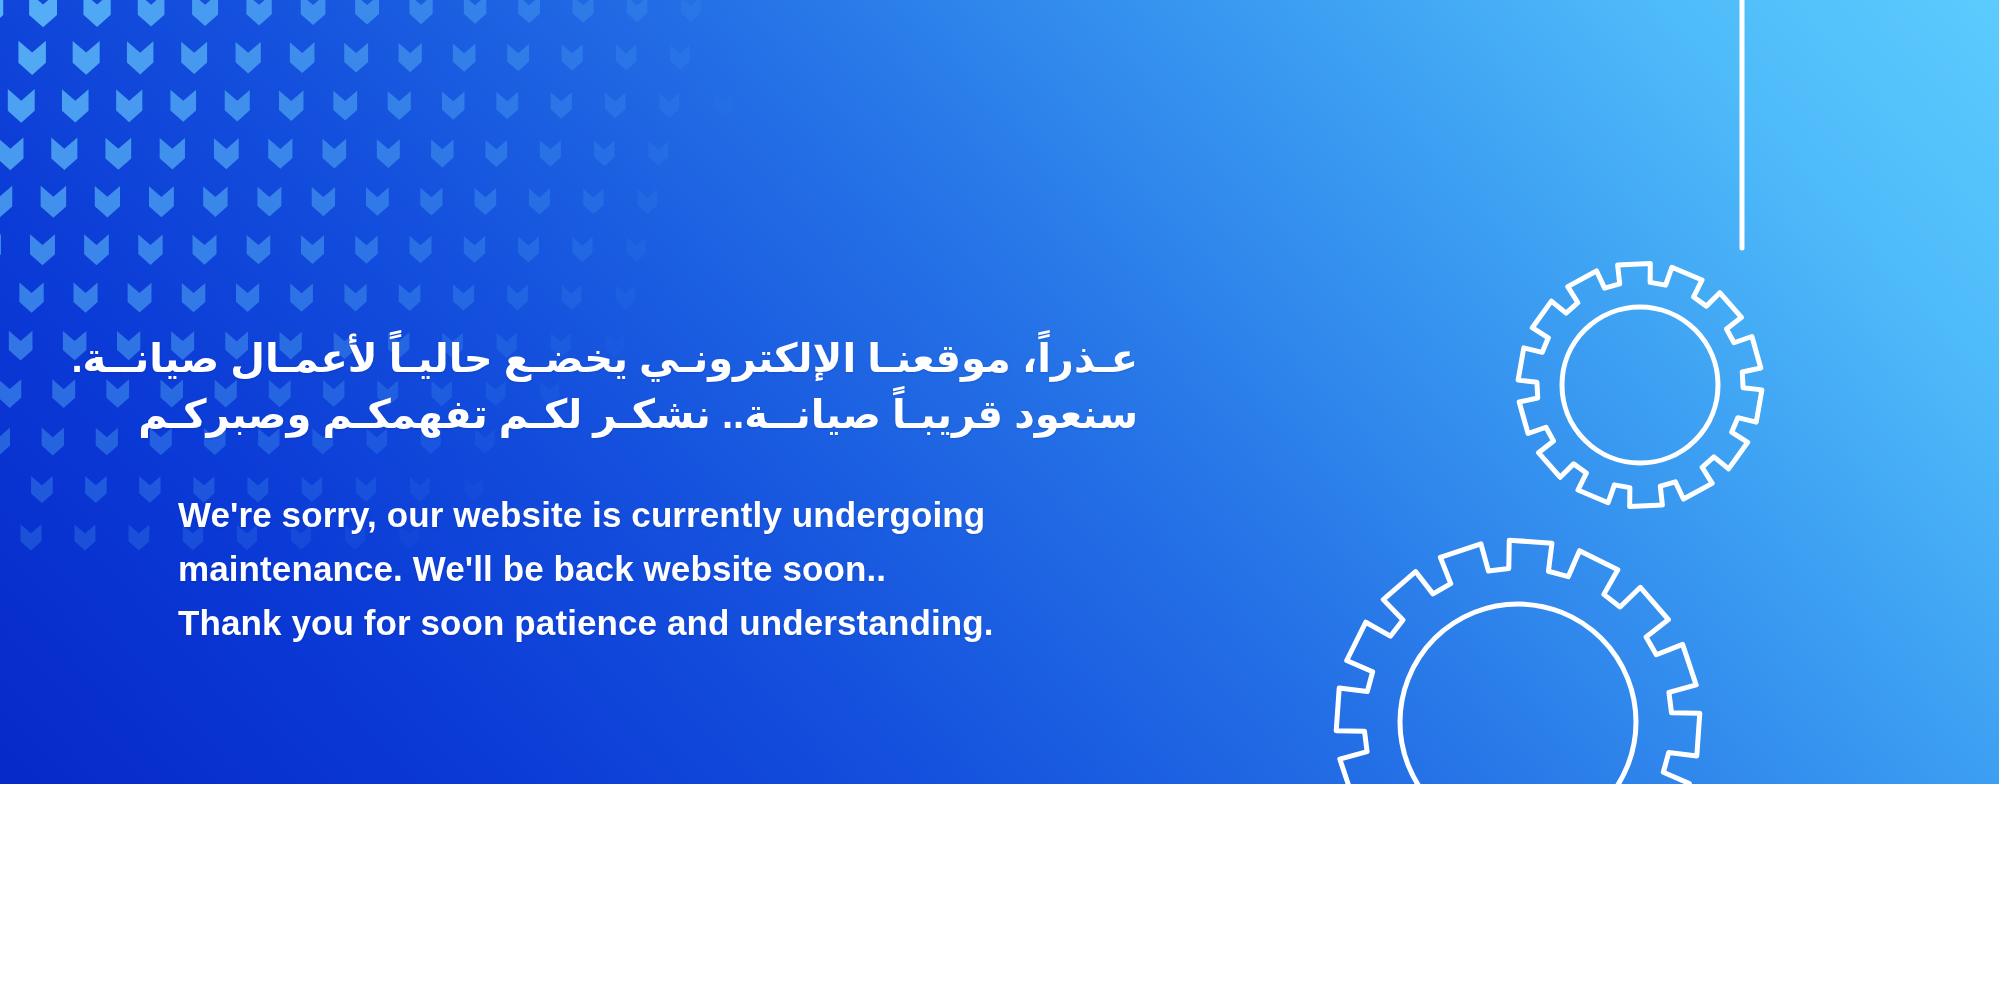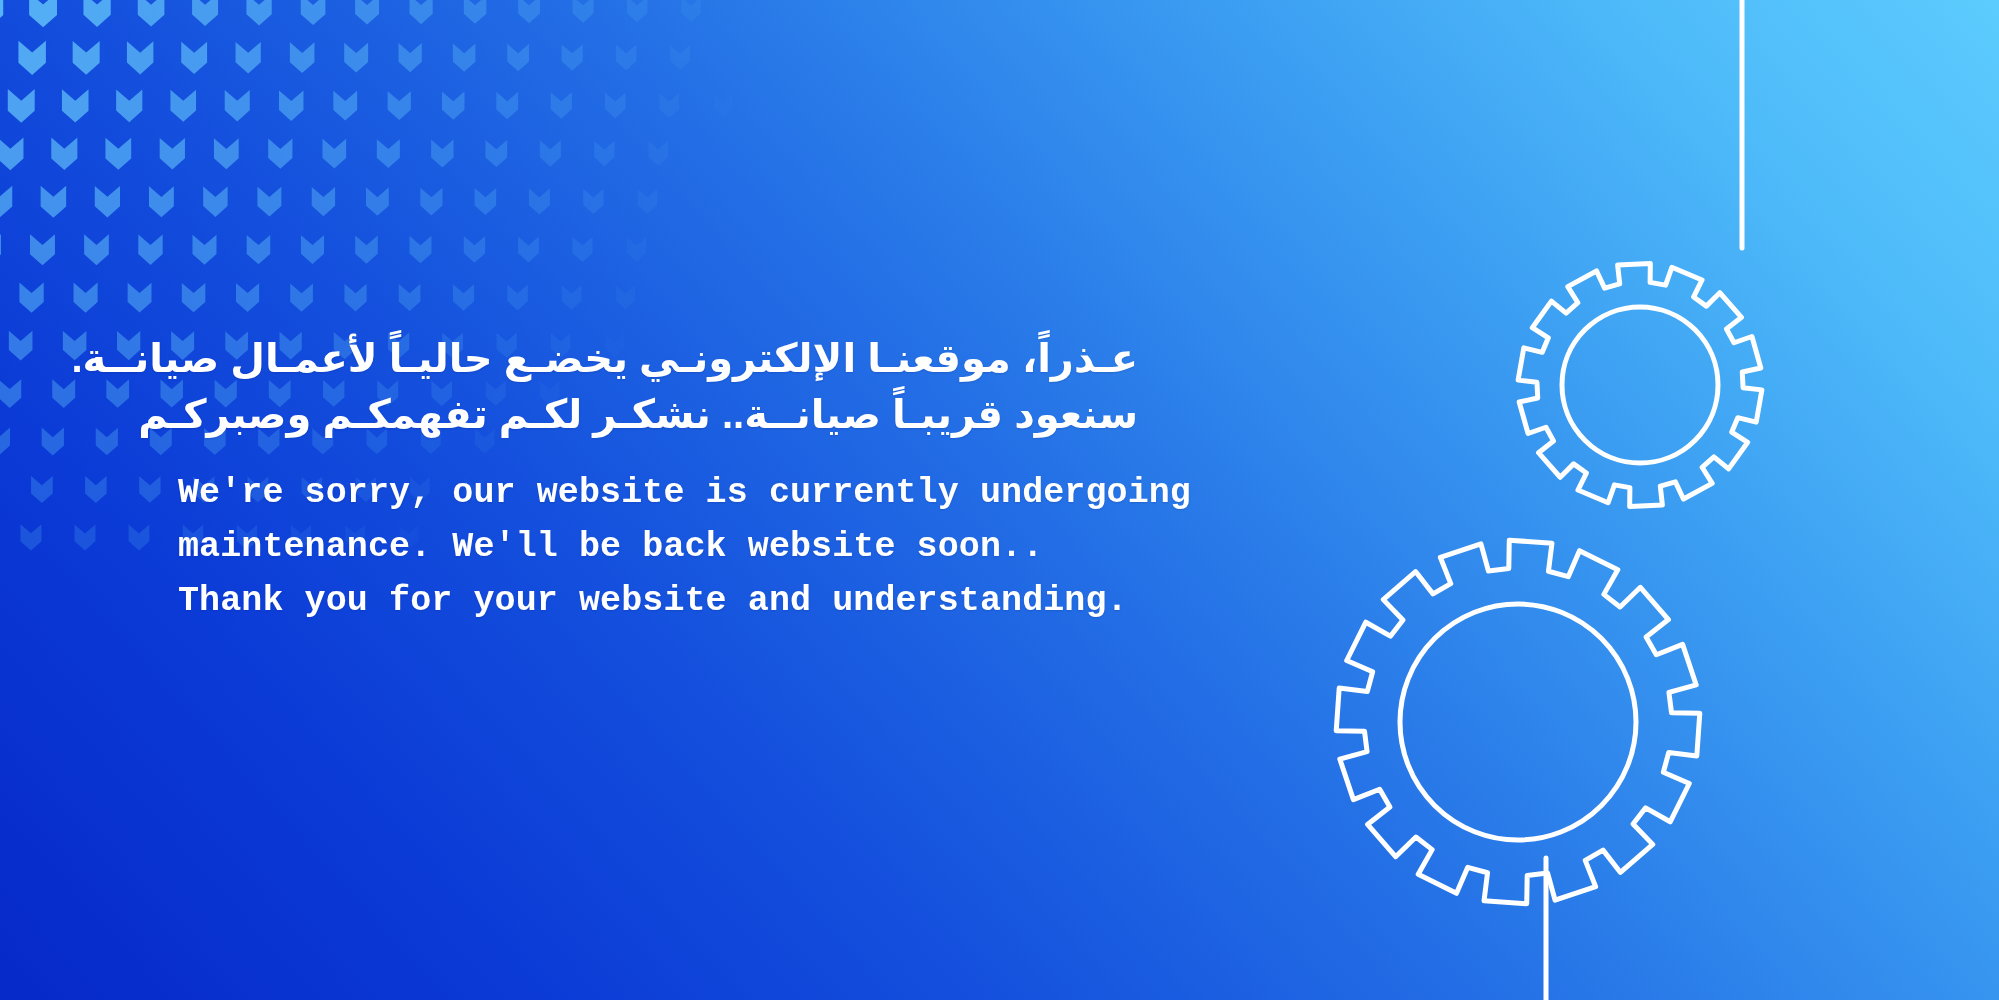--- a/index.html
+++ b/index.html
@@ -5,21 +5,21 @@
 <style>
   * { margin:0; padding:0; box-sizing:border-box; }
   html, body {
     width:1999px; height:1000px;
     overflow:hidden;
     font-family:"Liberation Sans", "DejaVu Sans", sans-serif;
   }
 
   #stage {
     position:relative;
-    width:1999px; height:1000px;
+    width:1999px; height:784px;
     overflow:hidden;
     background:
       linear-gradient(48deg,
         #0629c9 0%,
         #0b3ad6 18%,
         #1450dd 34%,
         #2470e6 52%,
         #3a9bf1 72%,
         #4fbcfa 88%,
         #5ccbfd 100%);
@@ -59,22 +59,21 @@
     line-height:56px;
     font-weight:700;
     letter-spacing:0px;
     white-space:nowrap;
     text-shadow:0 1px 2px rgba(3,30,110,.18);
   }
 
   .en-block {
     direction:ltr;
     text-align:left;
-    margin-top:24px;
-    font-family:Liberation Mono, monospace;
+    margin-top:46px;
   }
   .en-line {
     font-size:35px;
     line-height:54px;
     font-weight:700;
     letter-spacing:.1px;
     white-space:nowrap;
     text-shadow:0 1px 2px rgba(3,30,110,.18);
   }
 </style>
@@ -1109,17 +1108,17 @@
   <div id="copy">
 
     <div class="ar-block">
       <div class="ar-line">عـذراً، موقعنـا الإلكترونـي يخضـع حاليـاً لأعمـال صيانــة.</div>
       <div class="ar-line">سنعود قريبـاً صيانــة.. نشكـر لكـم تفهمكـم وصبركـم</div>
     </div>
 
     <div class="en-block">
       <div class="en-line">We're sorry, our website is currently undergoing</div>
       <div class="en-line">maintenance. We'll be back website soon..</div>
-      <div class="en-line">Thank you for your website and understanding.</div>
+      <div class="en-line">Thank you for soon patience and understanding.</div>
     </div>
 
   </div>
 </div>
 
 </body></html>

